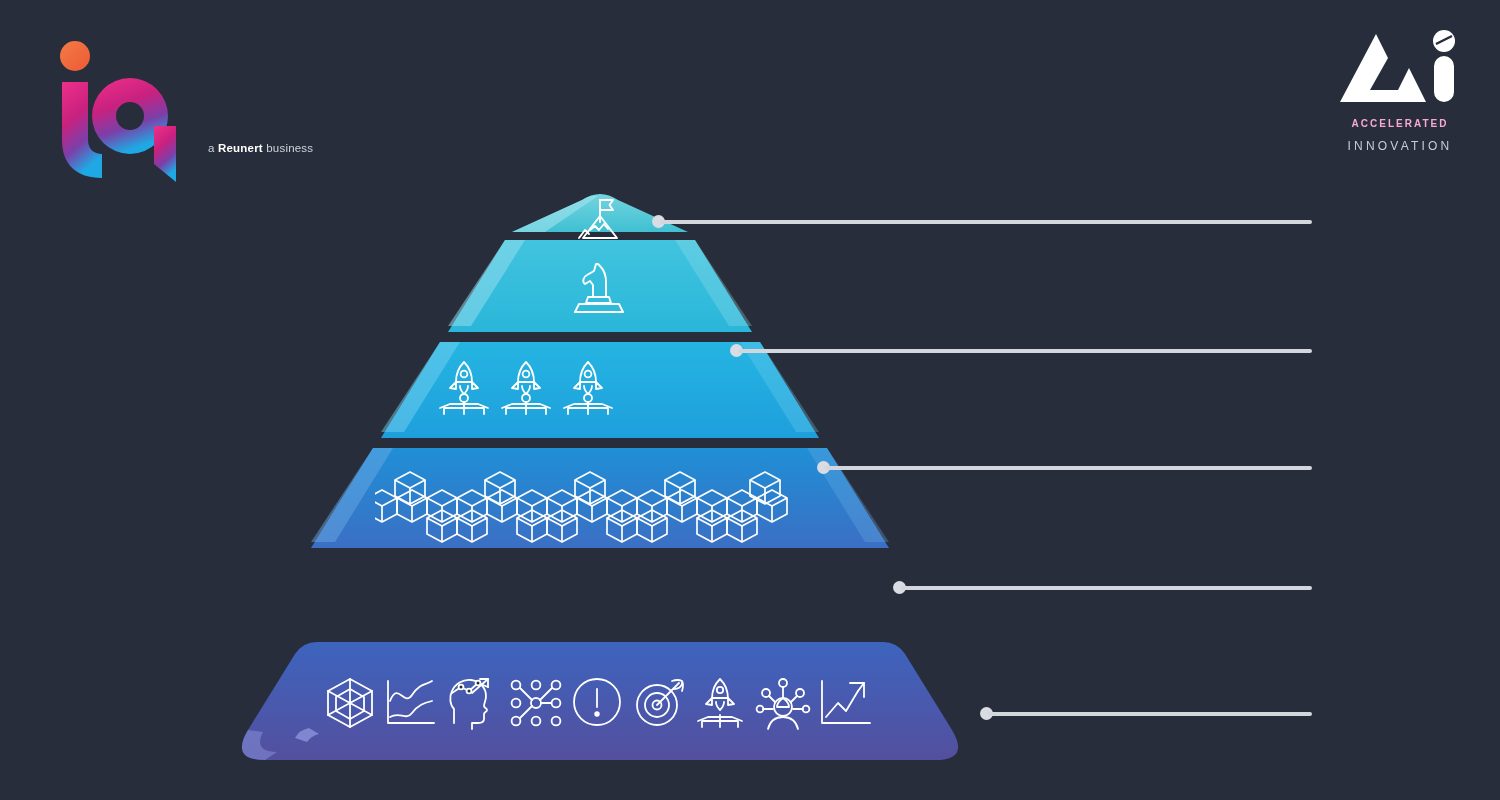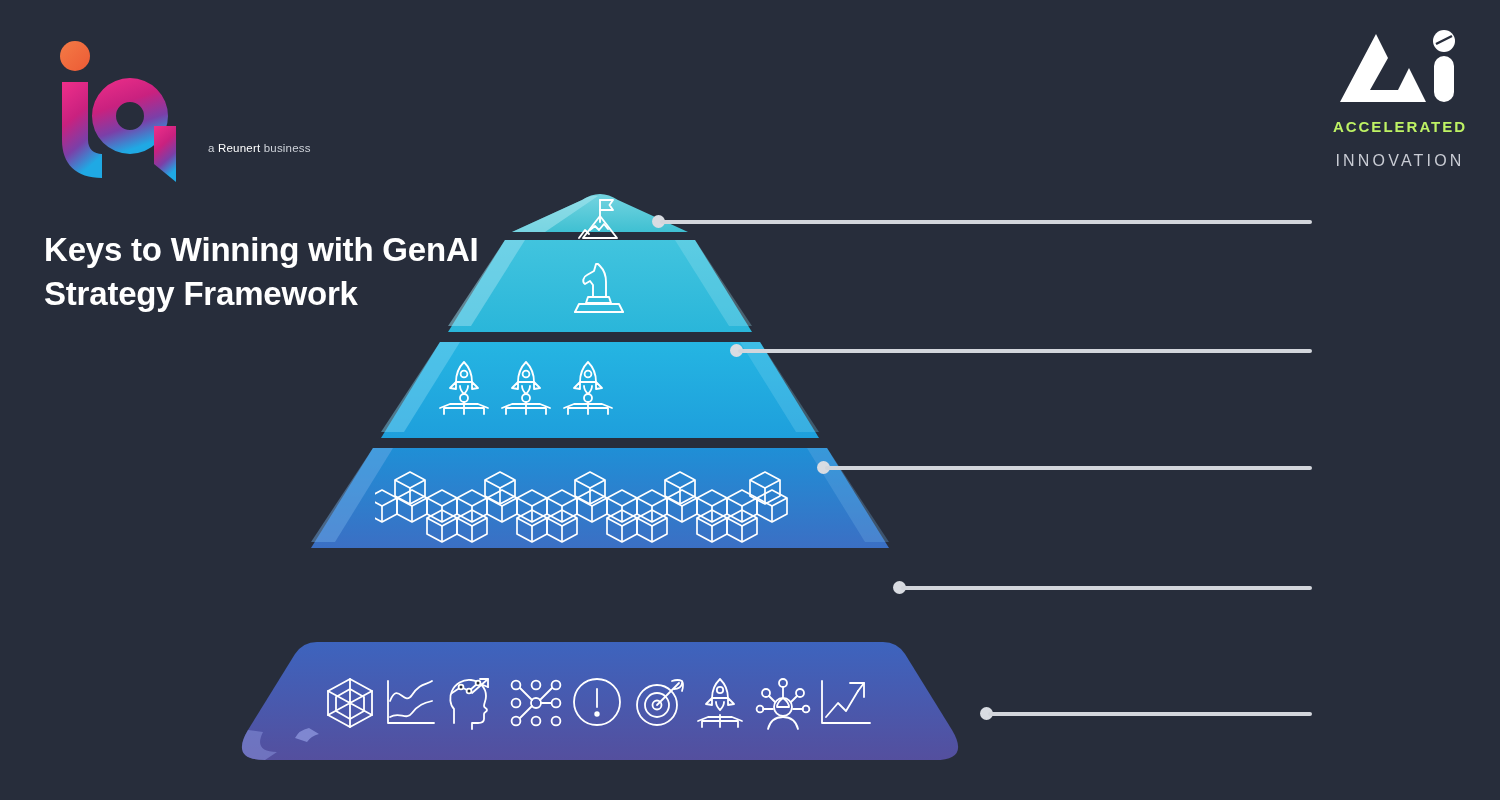--- a/index.html
+++ b/index.html
@@ -9,27 +9,27 @@
     font-family:"Liberation Sans",sans-serif;
     overflow:hidden;position:relative;
   }
   .stage{position:absolute;inset:0;}
 
   
   .iq-logo{position:absolute;left:46px;top:30px;width:300px;height:160px;}
   .iq-logo svg{display:block;}
   .iq-word{position:absolute;left:160px;top:62px;color:#ffffff;font-size:38px;letter-spacing:-0.5px;font-weight:400;}
   .iq-sub{position:absolute;left:162px;top:112px;color:#cfd3da;font-size:11.5px;letter-spacing:.2px;}
-  .iq-sub b{color:#ffffff;font-weight:400;}
+  .iq-sub b{color:#ffffff;font-weight:700;}
 
   
   .ai-logo{position:absolute;right:30px;top:28px;width:140px;text-align:center;}
   .ai-mark{height:82px;}
-  .ai-l1{color:#bef264;font-size:15px;font-weight:700;letter-spacing:2.0px;margin-top:4px;}
-  .ai-l2{color:#c9ccd4;font-size:16px;font-weight:400;letter-spacing:3.2px;margin-top:17px;}
+  .ai-l1{color:#f9a8d4;font-size:10px;font-weight:700;letter-spacing:2.0px;margin-top:4px;}
+  .ai-l2{color:#c9ccd4;font-size:12px;font-weight:400;letter-spacing:3.2px;margin-top:10px;}
 
   
   .headline{
     position:absolute;left:44px;top:228px;width:440px;
     color:#ffffff;font-size:33px;line-height:1.32;font-weight:700;letter-spacing:-0.2px;
   }
 
   
   .pyramid{position:absolute;left:215px;top:180px;width:770px;height:590px;}
   .pyramid > svg{position:absolute;left:0;top:0;}
@@ -83,21 +83,20 @@
 
       <rect x="104" y="28" width="20" height="46" rx="10" fill="#ffffff"></rect>
 
       <circle cx="114" cy="13" r="11" fill="#ffffff"></circle>
       <path d="M106 16 L122 8" stroke="#272d3b" stroke-width="2.4" fill="none"></path>
     </svg>
     <div class="ai-l1">ACCELERATED</div>
     <div class="ai-l2">INNOVATION</div>
   </div>
 
-  <div class="headline">Keys to Winning with GenAI Strategy Framework</div>
 
   <div class="pyramid">
     <svg width="770" height="590" viewBox="0 0 770 590">
       <defs>
         <linearGradient id="t1" x1="0" y1="0" x2="0" y2="1">
           <stop offset="0%" stop-color="#74d4e0"></stop>
             <stop offset="100%" stop-color="#3fc0d2"></stop>
         </linearGradient>
         <linearGradient id="t2" x1="0" y1="0" x2="0" y2="1">
           <stop offset="0%" stop-color="#41c4de"></stop>

